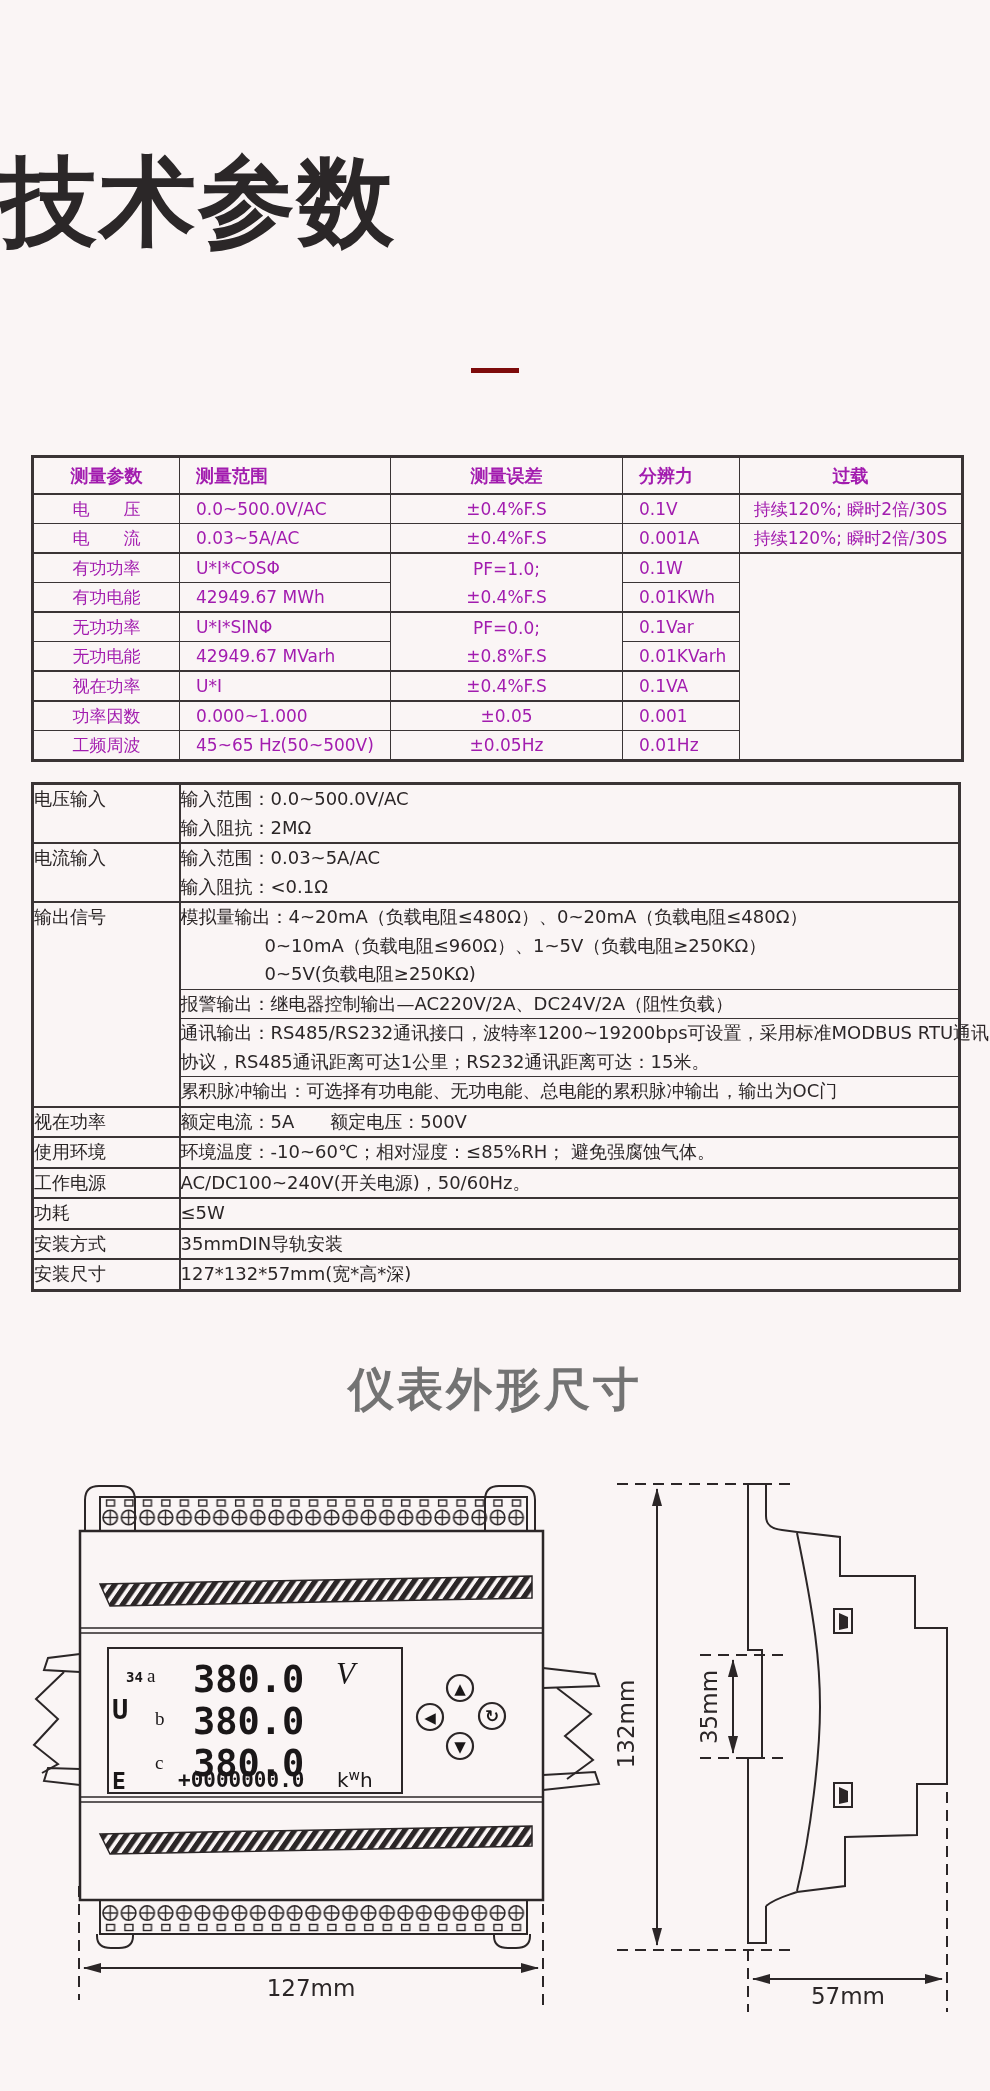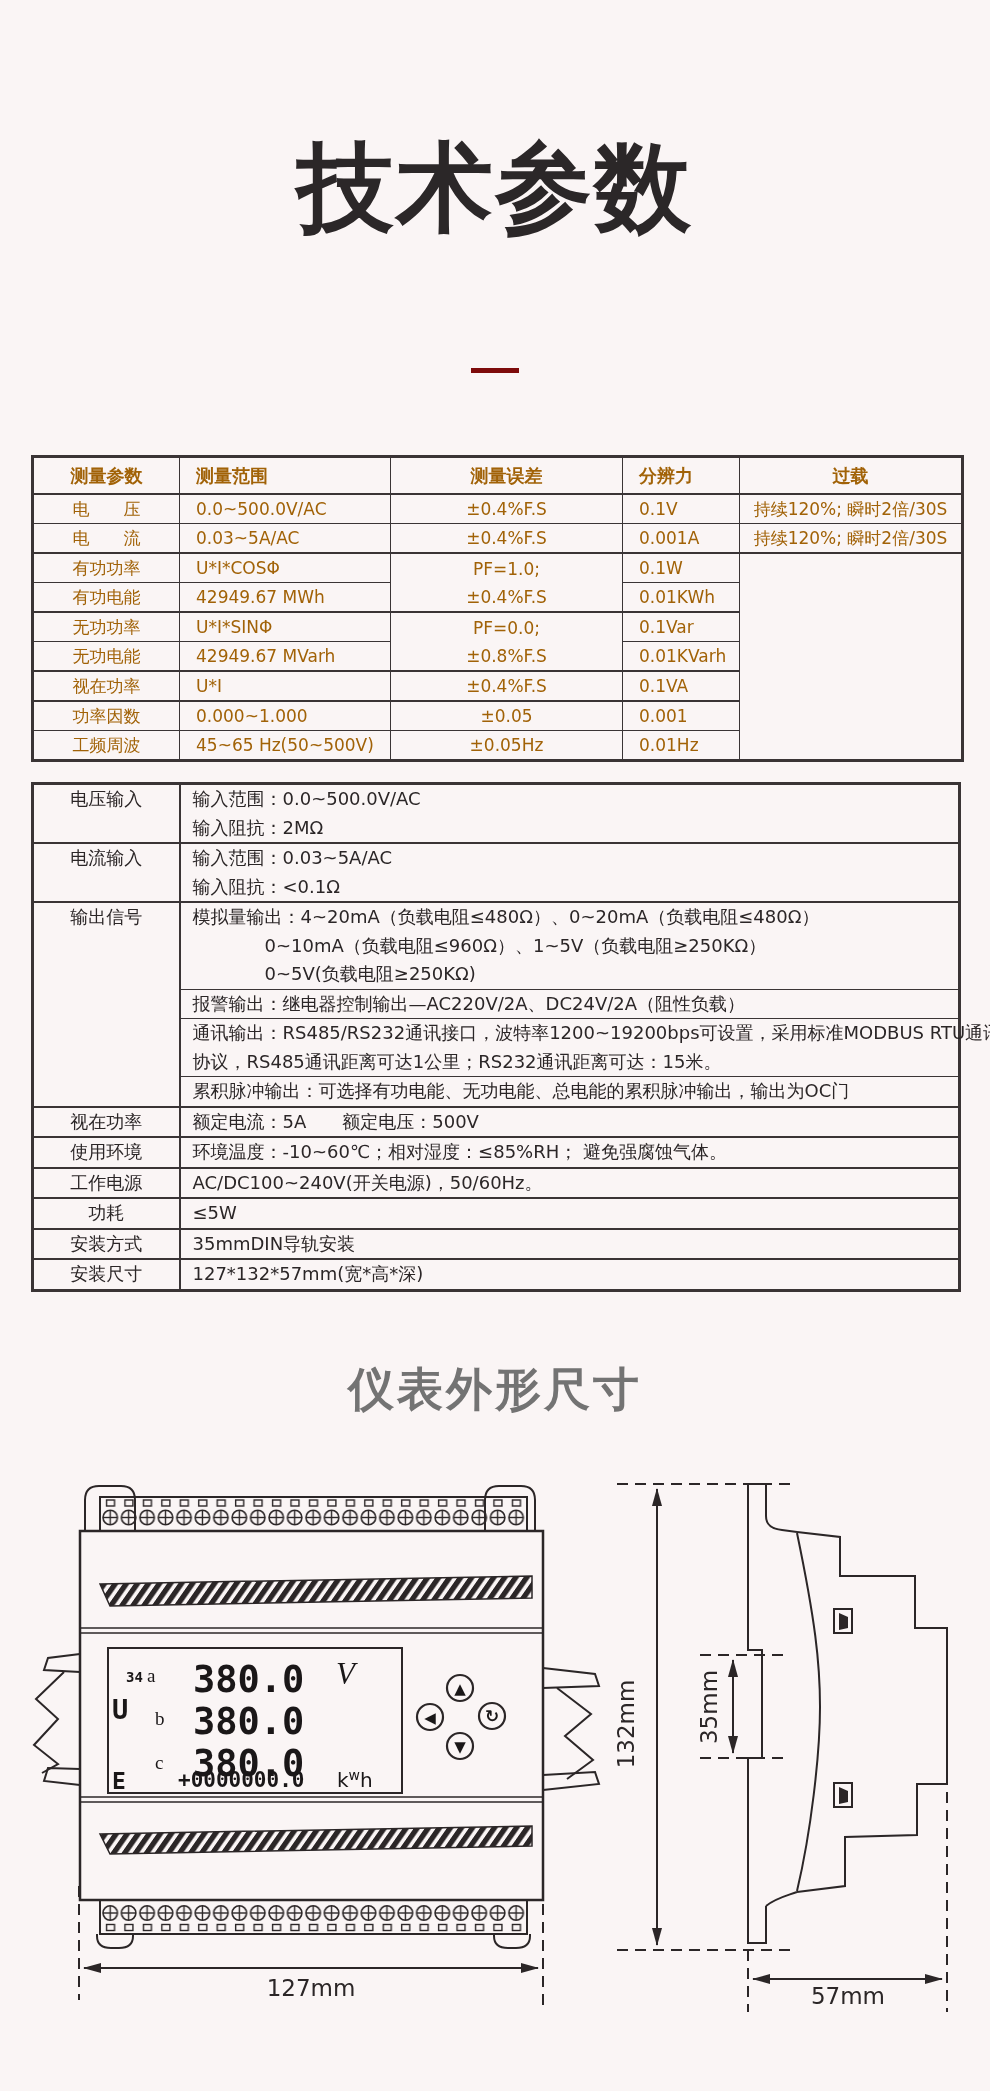--- a/index.html
+++ b/index.html
@@ -1,40 +1,40 @@
 <!DOCTYPE html>
 <html><head>
 <meta charset="utf-8">
 <style>
   html,body{margin:0;padding:0;}
   .page{position:relative;width:990px;height:2091px;background:#faf5f5;overflow:hidden;
         font-family:"DejaVu Sans",sans-serif;color:#2b2627;}
-  .main-title{position:absolute;top:118px;left:0;width:990px;margin:0;text-align:center;
+  .main-title{position:absolute;top:132px;left:0;width:990px;margin:0;
         font-size:97px;line-height:1.45;font-weight:bold;color:#2b2728;letter-spacing:2px;}
   .accent-dash{position:absolute;top:368px;left:50%;margin-left:-24px;width:48px;height:5px;background:#7d0b0b;}
   .sub-title{position:absolute;top:1360px;left:0;width:990px;margin:0;text-align:center;
         font-size:46px;line-height:1.3;font-weight:bold;color:#737373;letter-spacing:3px;}
 
   
   table{border-collapse:collapse;table-layout:fixed;}
   .t1{position:absolute;left:31px;top:455px;width:930px;border:3px solid #3a3435;}
-  .t1 th,.t1 td{border:1px solid #3a3435;height:28px;padding:0;font-size:17px;color:#a16207;
+  .t1 th,.t1 td{border:1px solid #3a3435;height:28px;padding:0;font-size:17px;color:#a21caf;
         text-align:center;white-space:nowrap;overflow:hidden;}
   .t1 th{height:35px;font-size:18px;font-weight:bold;border-bottom-width:2px;}
   .t1 .w1{width:147px}.t1 .w2{width:211px}.t1 .w3{width:232px}.t1 .w4{width:117px}.t1 .w5{width:223px}
   .t1 .al,.t1 .cr,.t1 .cd,.t1 .al2{text-align:left;padding-left:16px;}
   .t1 tr.g td{border-top-width:2px;}
   .t1 td div{height:28px;line-height:28px;}
 
   
   .t2{position:absolute;left:31px;top:782px;width:930px;border:3px solid #3a3435;}
   .t2 td{border:2px solid #3a3435;padding:0;font-size:18px;vertical-align:top;color:#2b2627;}
   .t2 .lblc{width:147px;text-align:center;}
-  .t2 .ln{height:28.5px;line-height:28.5px;padding-left:12px;white-space:nowrap;overflow:visible;text-align:left;}
-  .t2 .lblc .ln{padding-left:0;text-align:center;}
+  .t2 .ln{height:28.5px;line-height:28.5px;padding-left:0;white-space:nowrap;overflow:visible;text-align:left;}
+  .t2 .lblc .ln{padding-left:0;}
   .t2 .in1{padding-left:84px;}
   .t2 .in2{}
   .t2 .tb{border-bottom-width:1px;}
   .t2 .tt{border-top-width:1px;}
 
   .drawing{position:absolute;left:0;top:1440px;}
   svg text{user-select:none;}
 </style>
 </head>
 <body>

